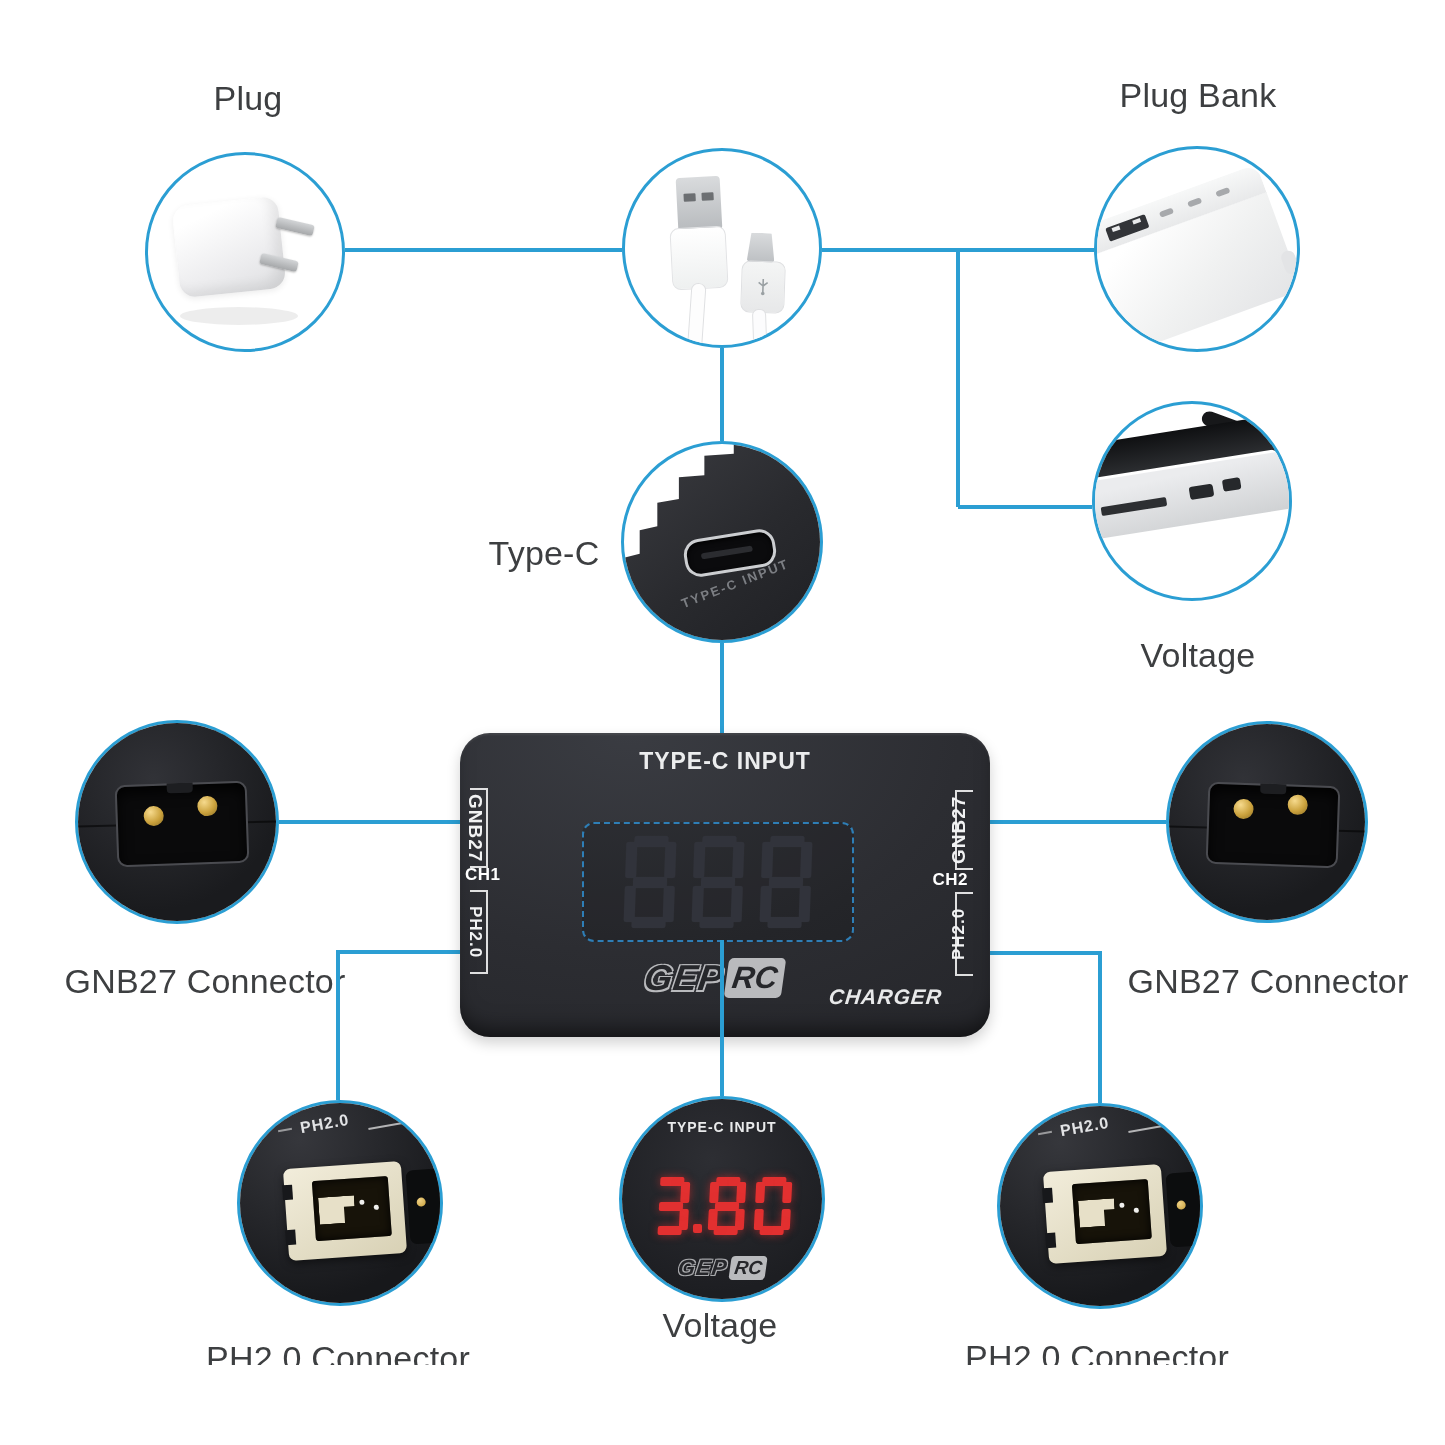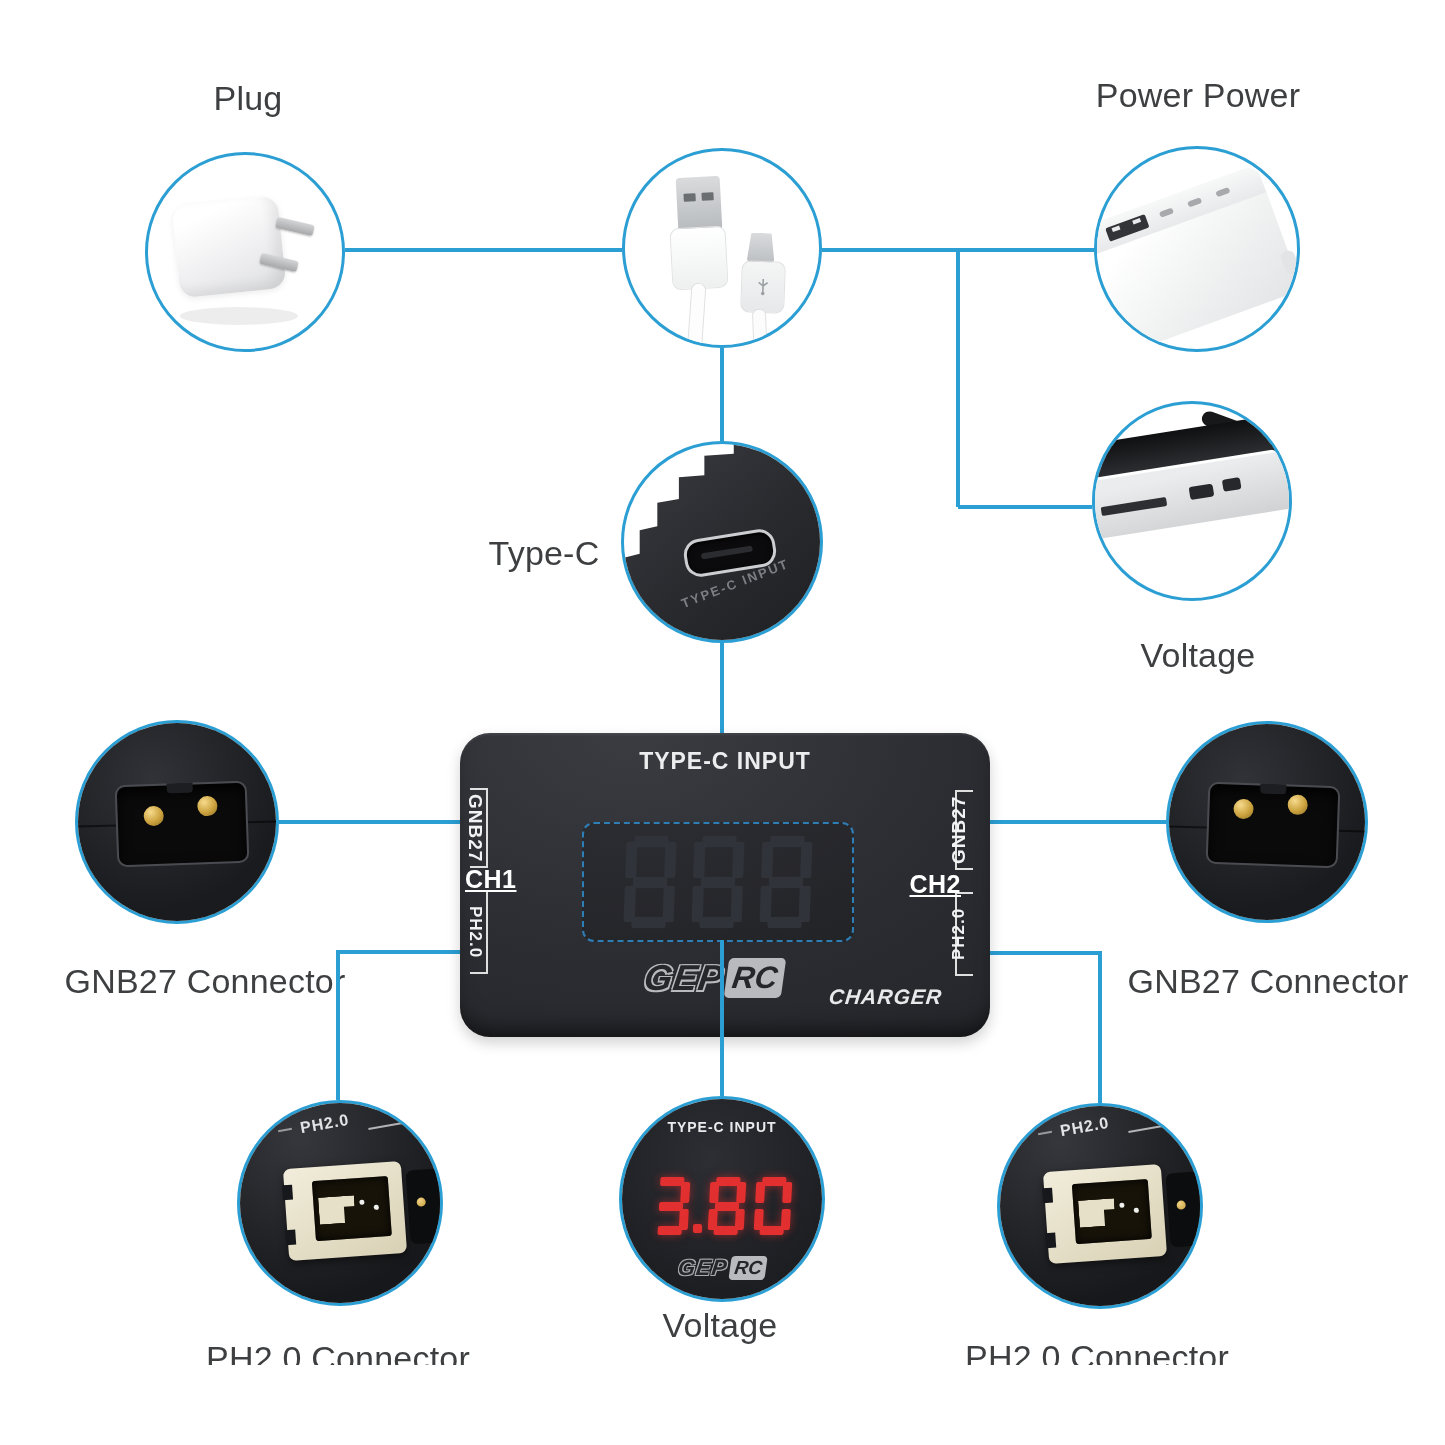--- a/index.html
+++ b/index.html
@@ -20,21 +20,21 @@
           box-shadow:inset 0 -16px 22px -10px rgba(0,0,0,.6), inset 0 2px 2px rgba(255,255,255,.07),
                      0 6px 14px rgba(0,0,0,.18);z-index:2;}
   .dev-top-label{position:absolute;left:0;right:0;top:15px;text-align:center;color:#ecedee;
                  font-size:23px;font-weight:bold;letter-spacing:1px;}
   .vtxt{writing-mode:vertical-rl;text-orientation:mixed;color:#f1f2f3;font-weight:bold;
         font-size:19px;letter-spacing:1px;line-height:1;display:flex;align-items:center;justify-content:center;}
   .vtxt.flip{transform:rotate(180deg);}
   .bk{position:absolute;box-sizing:border-box;}
   .bk.open-left{border:2px solid rgba(255,255,255,.85);border-left:none;}
   .bk.open-right{border:2px solid rgba(255,255,255,.85);border-right:none;}
-  .ch-label{position:absolute;color:#ffffff;font-size:25px;font-weight:bold;letter-spacing:.5px;text-decoration:underline;}
+  .ch-label{position:absolute;color:#ffffff;font-size:17px;font-weight:bold;letter-spacing:.5px;}
   .display{position:absolute;left:122px;top:89px;width:272px;height:120px;box-sizing:border-box;
            border:2px dashed #2e7eb6;border-radius:12px;background:rgba(0,0,0,.17);
            display:flex;align-items:center;justify-content:center;}
   .charger-txt{position:absolute;right:48px;top:252px;color:#e8e9ea;font-size:21px;font-weight:bold;
                font-style:italic;letter-spacing:1px;transform:skewX(-6deg);}
 
   
   .geprc{display:flex;align-items:center;font-style:italic;font-weight:bold;transform:skewX(-8deg);}
   .geprc .gep{color:#26272b;text-shadow:-1.5px -1.5px 0 #b9babd,1.5px -1.5px 0 #b9babd,
               -1.5px 1.5px 0 #b9babd,1.5px 1.5px 0 #b9babd;letter-spacing:1px;}
@@ -180,21 +180,21 @@
   <div class="line" style="left:720px;top:643px;width:4px;height:90px;"></div>
   <div class="line over" style="left:720px;top:940px;width:4px;height:156px;"></div>
   <div class="line" style="left:279px;top:820px;width:181px;height:4px;"></div>
   <div class="line" style="left:990px;top:820px;width:176px;height:4px;"></div>
   <div class="line" style="left:338px;top:950px;width:122px;height:4px;"></div>
   <div class="line" style="left:336px;top:950px;width:4px;height:150px;"></div>
   <div class="line" style="left:990px;top:951px;width:112px;height:4px;"></div>
   <div class="line" style="left:1098px;top:951px;width:4px;height:152px;"></div>
 
   <div class="lbl" style="left:248px;top:98px;">Plug</div>
-  <div class="lbl" style="left:1198px;top:95px;">Power Power</div>
+  <div class="lbl" style="left:1198px;top:95px;">Plug Bank</div>
   <div class="lbl" style="left:544px;top:553px;text-align:center;">Type-C</div>
   <div class="lbl" style="left:1198px;top:655px;">Voltage</div>
   <div class="lbl" style="left:205px;top:981px;">GNB27 Connector</div>
   <div class="lbl" style="left:1268px;top:981px;">GNB27 Connector</div>
   <div class="lbl" style="left:338px;top:1358px;">PH2.0 Connector</div>
   <div class="lbl" style="left:720px;top:1325px;">Voltage</div>
   <div class="lbl" style="left:1097px;top:1357px;">PH2.0 Connector</div>
 
   <div class="circle" style="left:145px;top:152px;width:200px;height:200px;">
     <div class="art">
@@ -290,21 +290,21 @@
     <div class="dev-top-label">TYPE-C INPUT</div>
 
     <div class="bk open-left" style="left:10px;top:55px;width:18px;height:80px;"></div>
     <div class="vtxt" style="position:absolute;left:5px;top:55px;width:20px;height:80px;">GNB27</div>
     <div class="ch-label" style="left:5px;top:132px;">CH1</div>
     <div class="bk open-left" style="left:10px;top:157px;width:18px;height:84px;"></div>
     <div class="vtxt" style="position:absolute;left:5px;top:166px;width:20px;height:66px;font-size:17px;">PH2.0</div>
 
     <div class="bk open-right" style="right:17px;top:57px;width:18px;height:80px;"></div>
     <div class="vtxt flip" style="position:absolute;right:22px;top:57px;width:20px;height:80px;">GNB27</div>
-    <div class="ch-label" style="right:29px;top:137px;">CH2</div>
+    <div class="ch-label" style="right:22px;top:137px;">CH2</div>
     <div class="bk open-right" style="right:17px;top:159px;width:18px;height:84px;"></div>
     <div class="vtxt flip" style="position:absolute;right:22px;top:168px;width:20px;height:66px;font-size:17px;">PH2.0</div>
 
     <div class="display">
       <div class="seg7 seg7-lg">
           <span class="dig">
             <i class="seg seg-a on"></i>
             <i class="seg seg-b on"></i>
             <i class="seg seg-c on"></i>
             <i class="seg seg-d on"></i>

